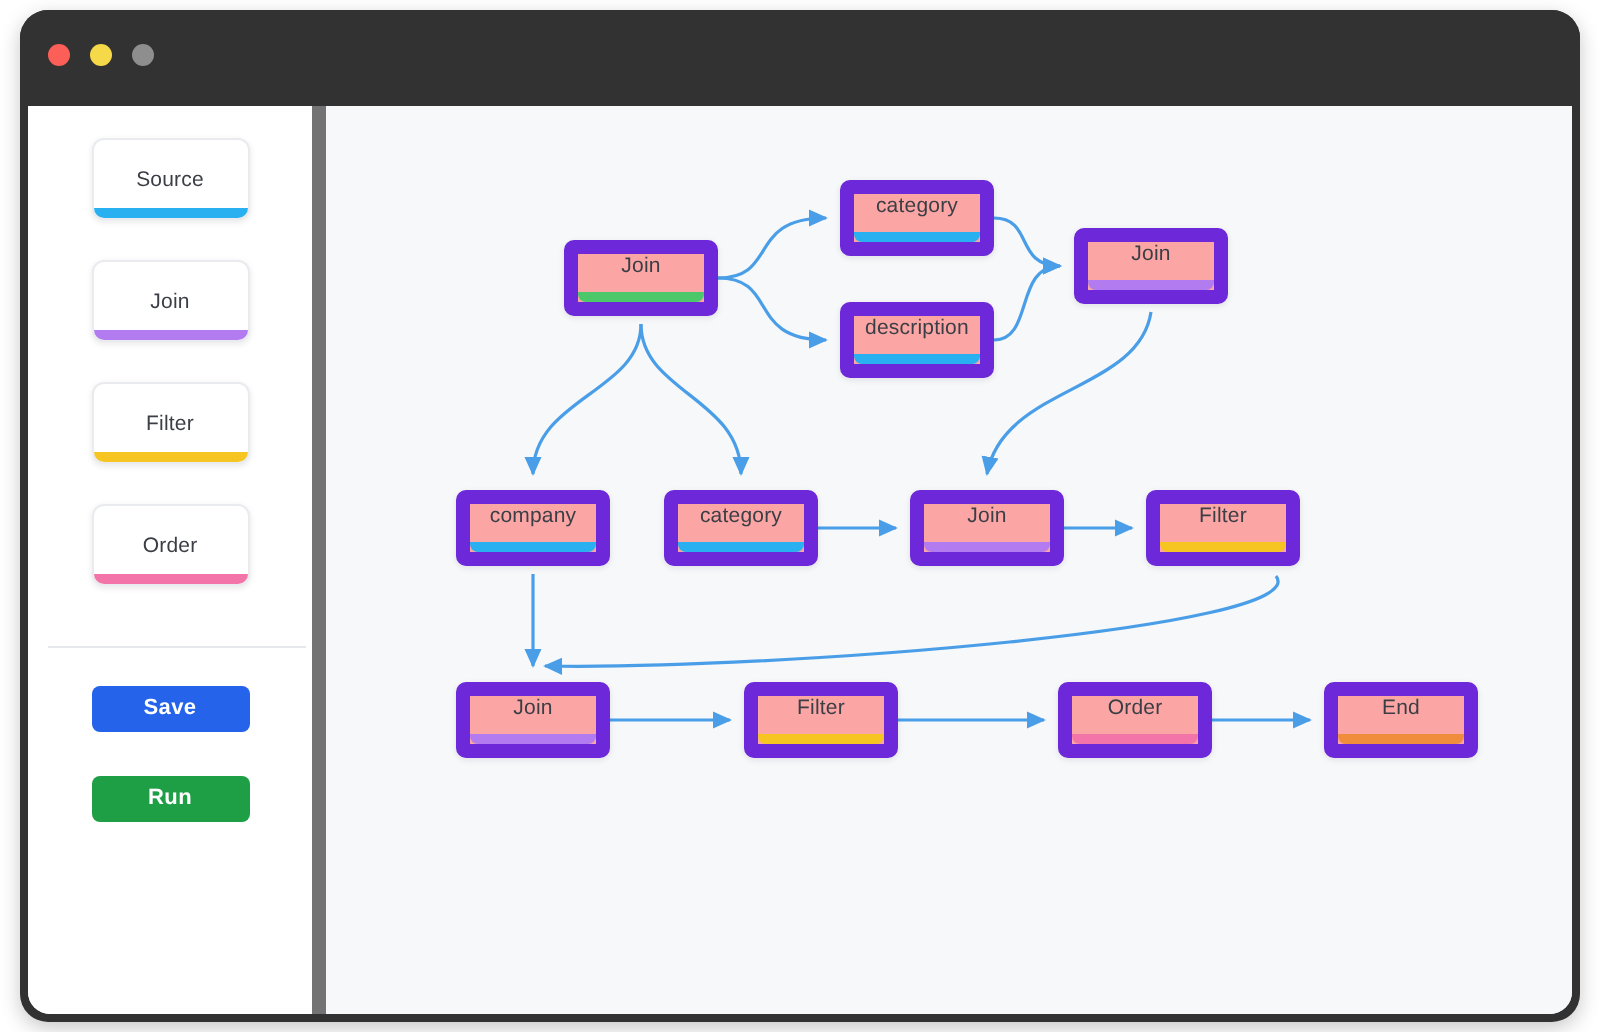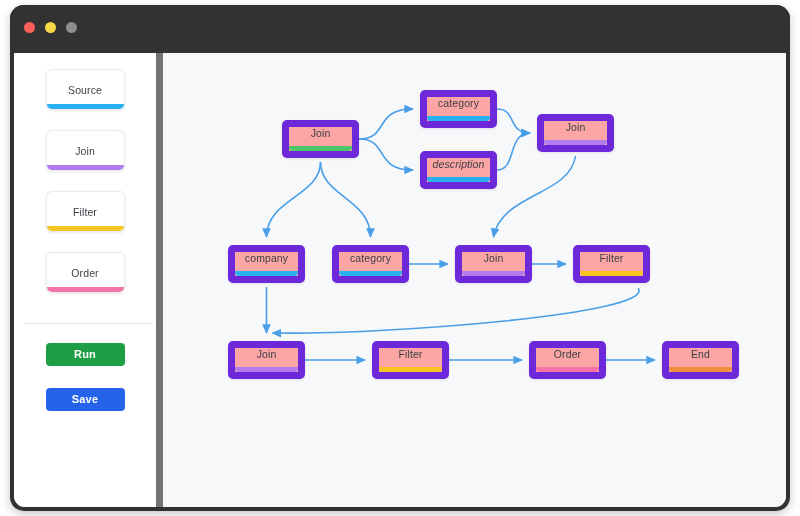--- a/index.html
+++ b/index.html
@@ -227,22 +227,22 @@
               <span class="label">Filter</span>
               <span class="bar" style="background: rgb(246, 197, 34);"></span>
             </div>
             <div class="palette-item">
               <span class="label">Order</span>
               <span class="bar" style="background: rgb(242, 116, 168);"></span>
             </div>
           </div>
         <div class="sidebar-divider"></div>
         <div class="actions" id="actions">
+            <button class="action-btn save" style="background: rgb(37, 99, 235);">Save</button>
             <button class="action-btn run" style="background: rgb(30, 158, 69);">Run</button>
-            <button class="action-btn save" style="background: rgb(37, 99, 235);">Save</button>
           </div>
       </div>
 
       <div class="canvas" id="canvas">
         <svg class="edges" id="edges" viewBox="0 0 623 454" preserveAspectRatio="none">
           <defs>
             <marker id="arrow" markerWidth="7" markerHeight="7" refX="5.4" refY="3" orient="auto" markerUnits="strokeWidth">
               <path d="M0,0.3 L6,3 L0,5.7 Z" fill="#4a9ee8"></path>
             </marker>
           </defs>
@@ -265,21 +265,21 @@
         </svg>
         <div id="nodes">
             <div class="node" style="left: 119px; top: 67px; width: 77px; height: 38px;">
               <span class="node-label">Join</span>
               <span class="bar" style="background: rgb(76, 199, 106);"></span>
             </div>
             <div class="node" style="left: 257px; top: 37px; width: 77px; height: 38px;">
               <span class="node-label">category</span>
               <span class="bar" style="background: rgb(41, 176, 240);"></span>
             </div>
-            <div class="node" style="left: 257px; top: 98px; width: 77px; height: 38px; font-style: italic;">
+            <div class="node" style="left: 257px; top: 98px; width: 77px; height: 38px;">
               <span class="node-label">description</span>
               <span class="bar" style="background: rgb(41, 176, 240);"></span>
             </div>
             <div class="node" style="left: 374px; top: 61px; width: 77px; height: 38px;">
               <span class="node-label">Join</span>
               <span class="bar" style="background: rgb(179, 123, 240);"></span>
             </div>
             <div class="node" style="left: 65px; top: 192px; width: 77px; height: 38px;">
               <span class="node-label">company</span>
               <span class="bar" style="background: rgb(41, 176, 240);"></span>

